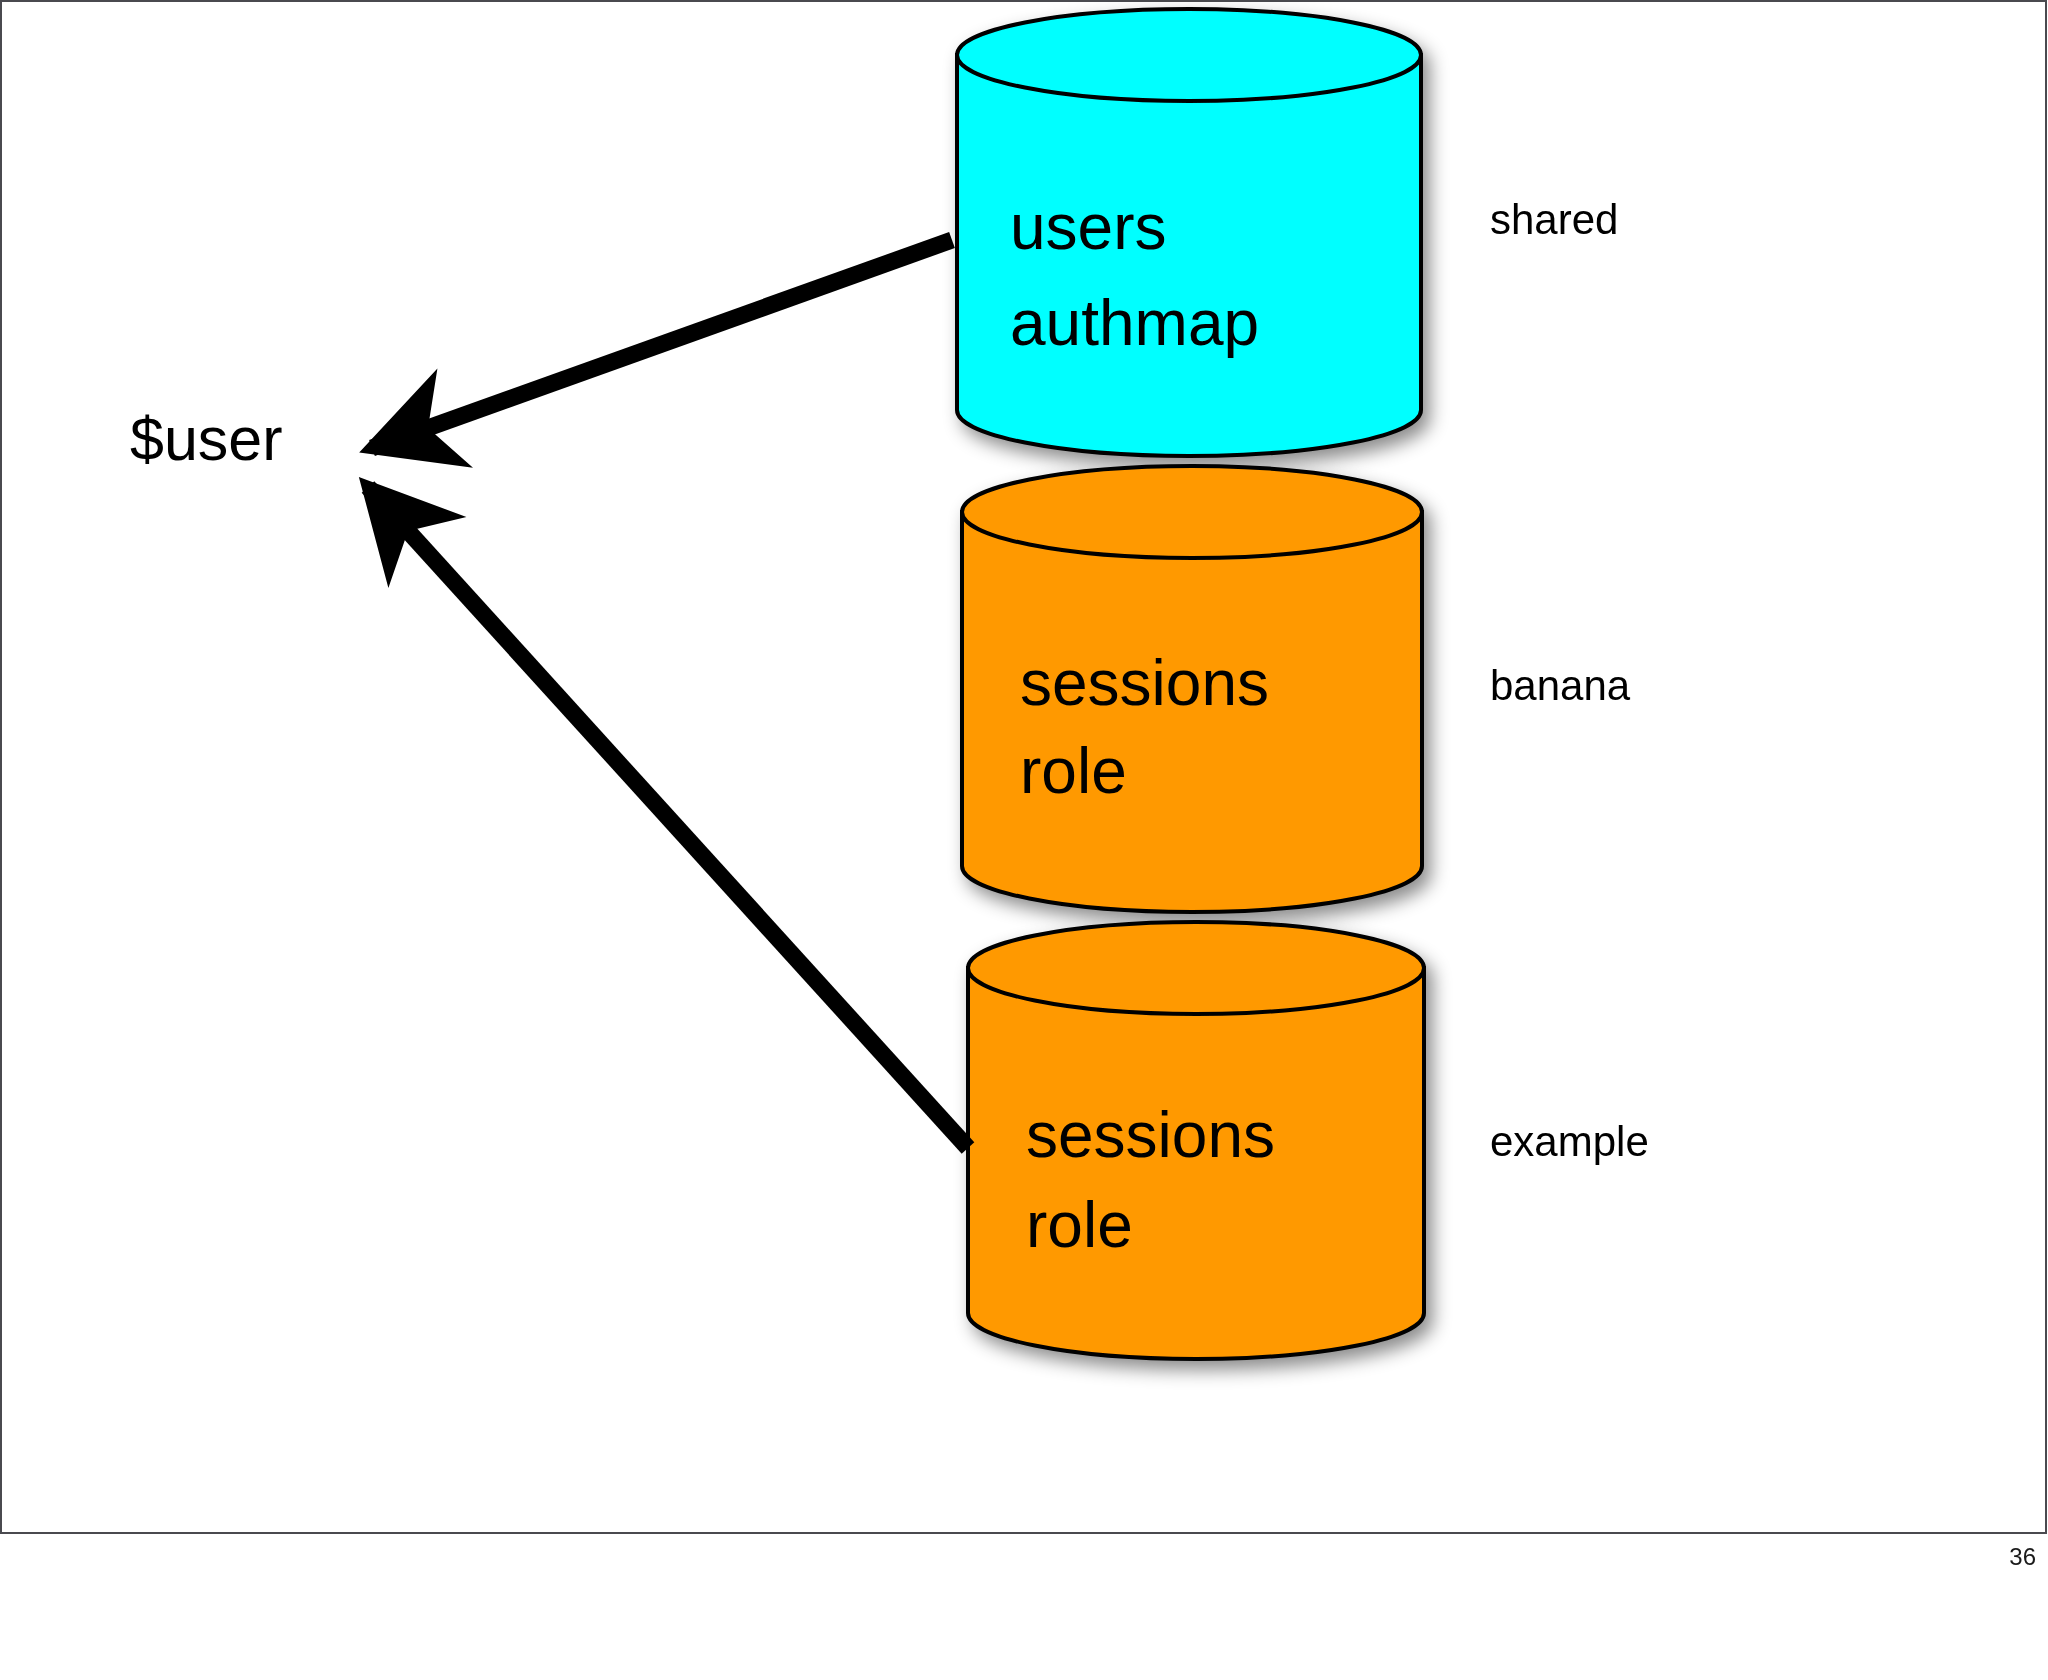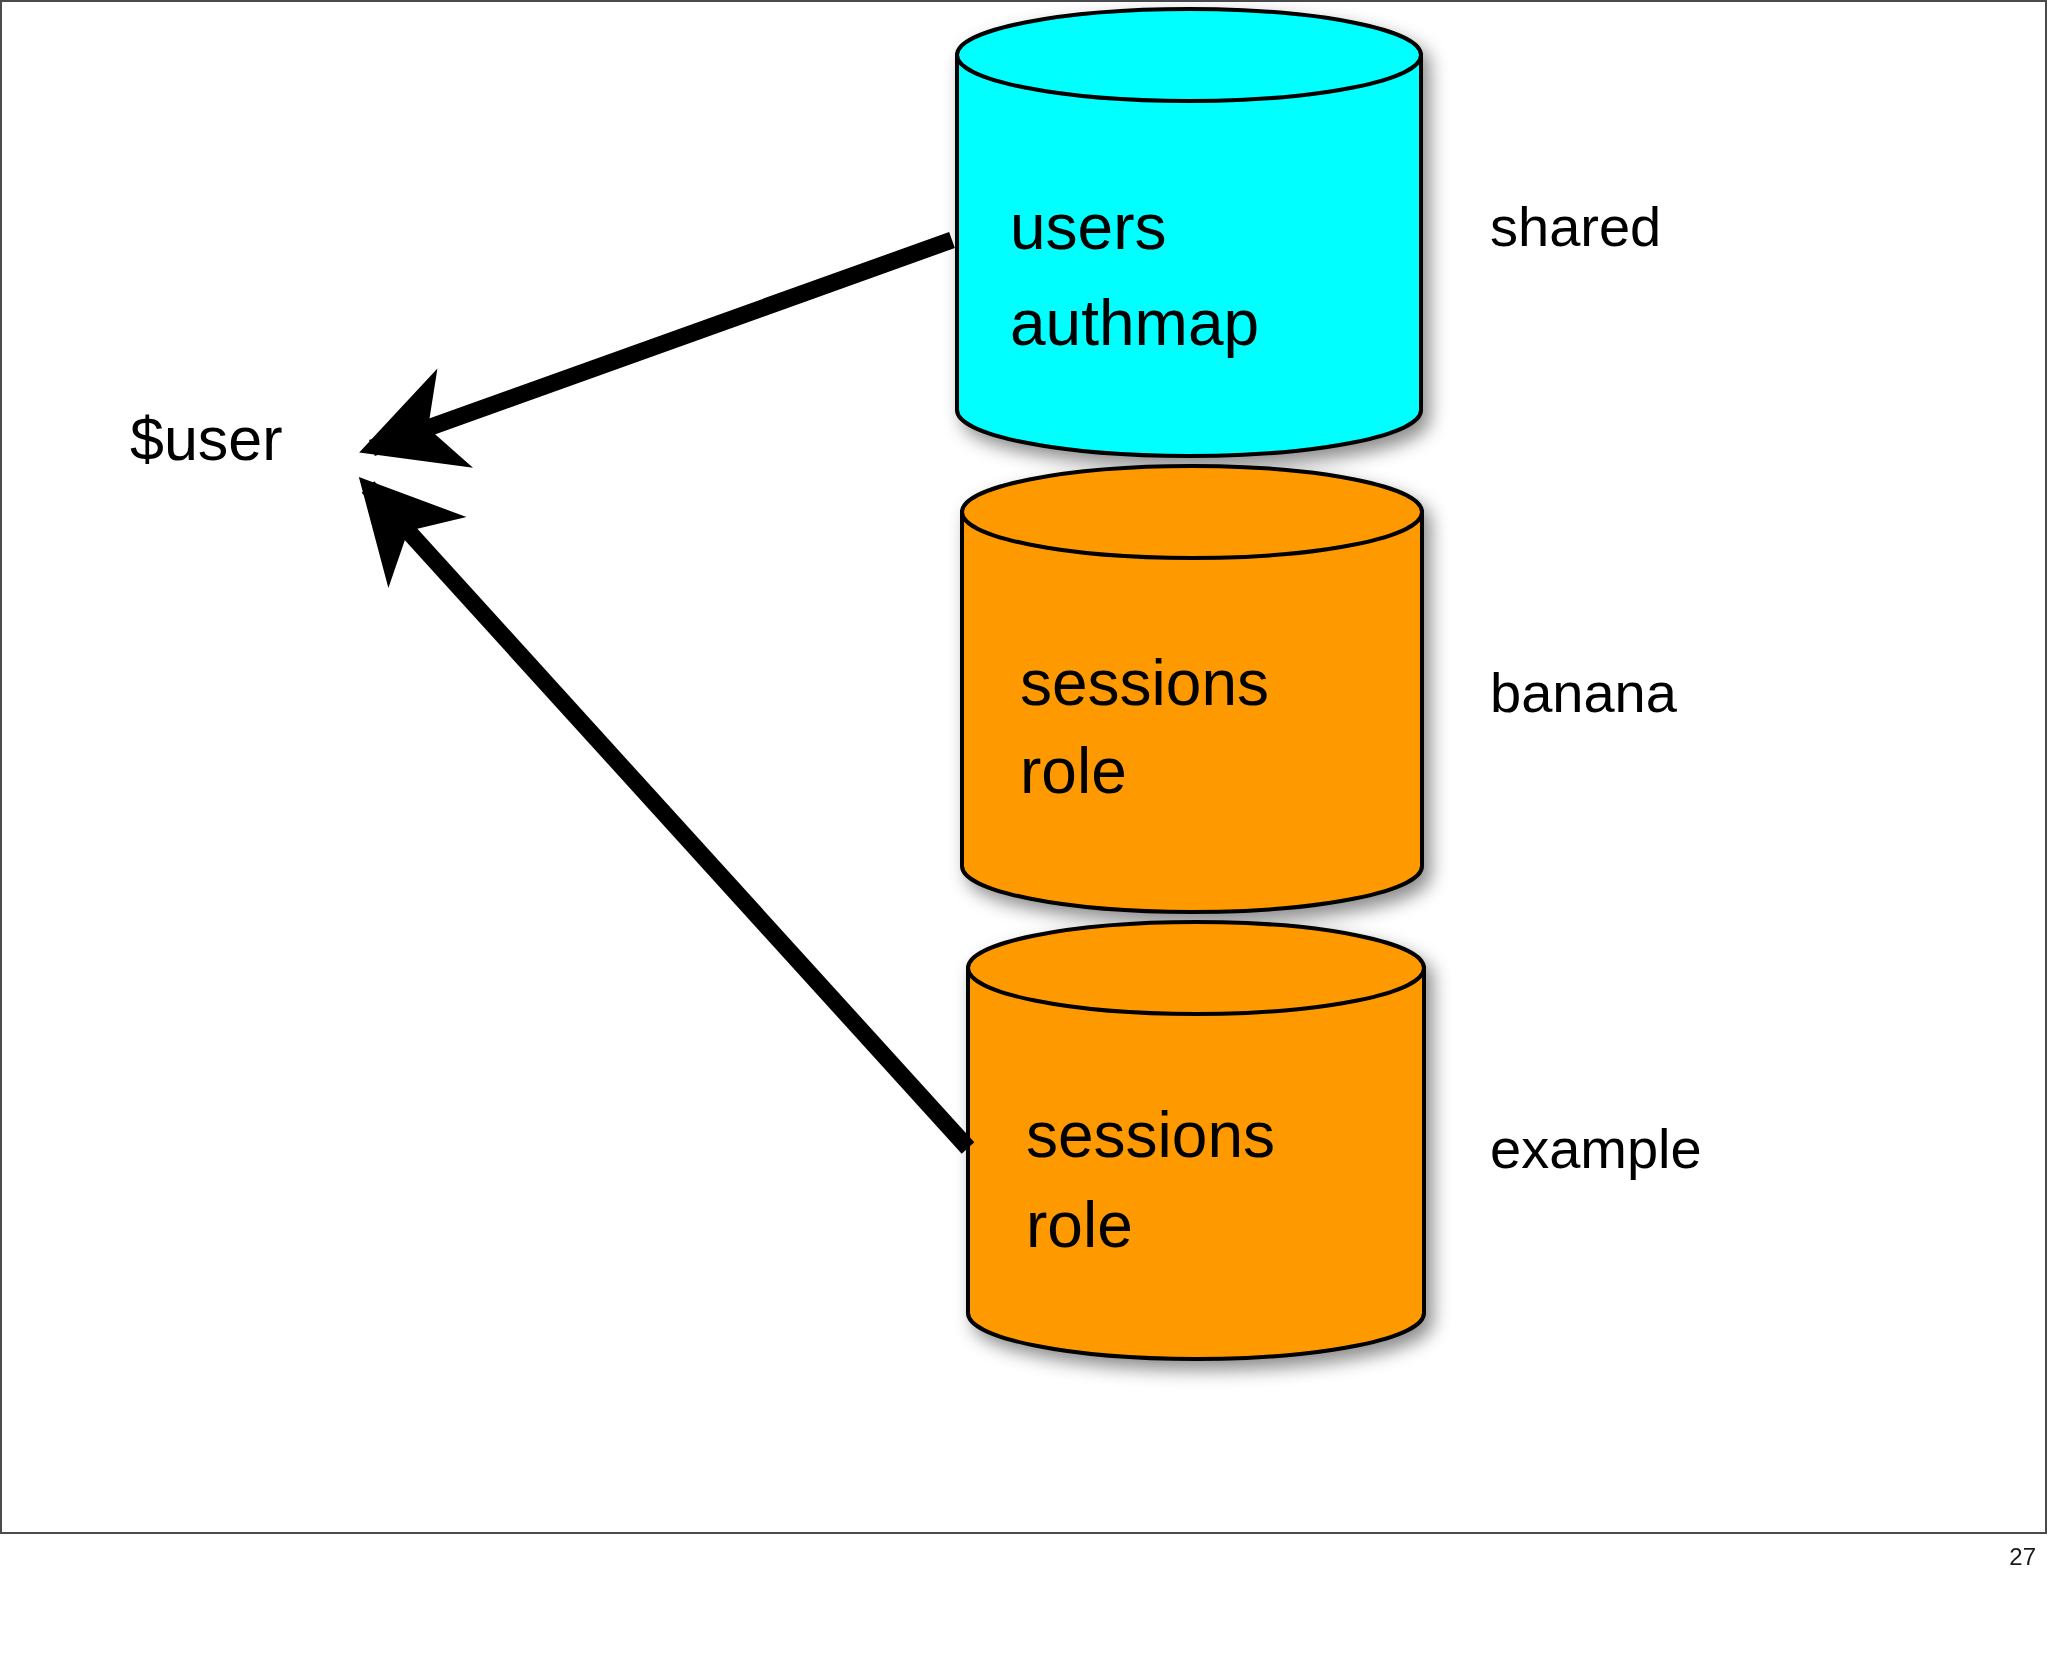--- a/index.html
+++ b/index.html
@@ -44,21 +44,21 @@
     position: absolute;
     color: #000000;
     font-family: "Liberation Sans", sans-serif;
     white-space: pre;
     line-height: 1.12;
   }
   .cyl-label {
     font-size: 64px;
   }
   .side-label {
-    font-size: 56px;
+    font-size: 42px;
   }
   .var-label {
     font-size: 61px;
   }
   #page-number {
     position: absolute;
     right: 12px;
     top: 1543px;
     font-size: 24px;
     color: #1a1a1a;
@@ -119,15 +119,15 @@
   <div class="cyl-label" style="left:1020px; top:648px;">sessions</div>
   <div class="cyl-label" style="left:1020px; top:736px;">role</div>
 
   <div class="cyl-label" style="left:1026px; top:1100px;">sessions</div>
   <div class="cyl-label" style="left:1026px; top:1190px;">role</div>
 
   <div class="side-label" style="left:1490px; top:196px;">shared</div>
   <div class="side-label" style="left:1490px; top:1118px;">example</div>
   <div class="side-label" style="left:1490px; top:662px;">banana</div>
 
-  <div id="page-number">27</div>
+  <div id="page-number">36</div>
 
 </div>
 
 </body></html>

